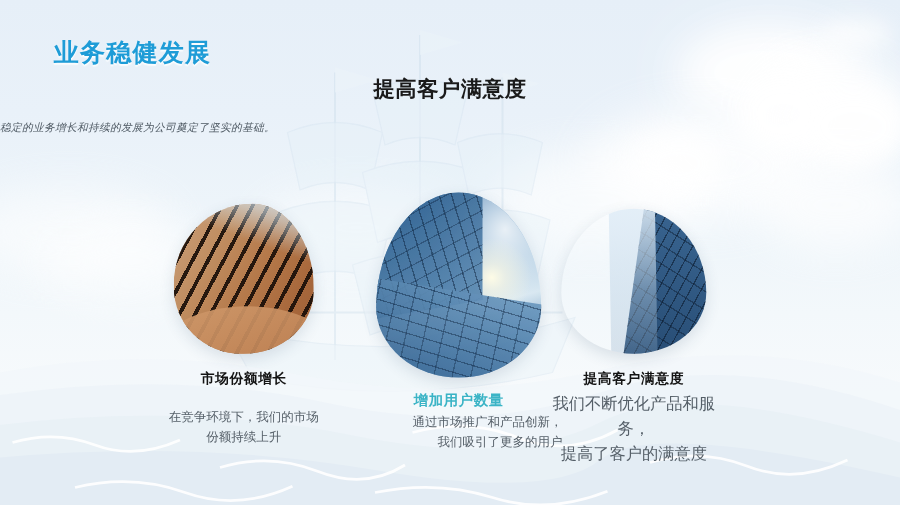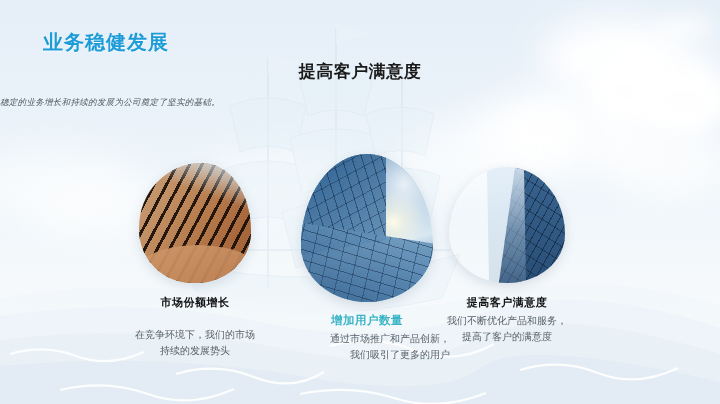--- a/index.html
+++ b/index.html
@@ -62,21 +62,21 @@
   .c1 .card-desc{margin-top:17px;font-size:10px;}
 
   .c2{left:284px;top:154px;width:166px;}
   .c2 .blob{width:132px;height:148px;margin:0 auto;}
   .c2 .card-title{margin-top:11px;font-size:11.5px;color:#3bb4c6;}
   .c2 .card-desc{margin-top:3px;font-size:10px;text-align:right;}
 
   .c3{left:440px;top:167px;width:134px;}
   .c3 .blob{width:116px;height:116px;margin:0 auto;}
   .c3 .card-title{margin-top:12px;font-size:11px;color:#141414;}
-  .c3 .card-desc{margin-top:3px;font-size:10px;}
+  .c3 .card-desc{margin-top:3px;font-size:13px;}
 
   
   .photo{position:absolute;inset:0;}
   .ph-wood{
     background:
       repeating-linear-gradient(118deg,
         rgba(25,14,8,.92) 0px, rgba(25,14,8,.92) 3px,
         rgba(176,112,74,0) 3px, rgba(176,112,74,0) 11px),
       linear-gradient(118deg,#caa07c 0%,#c08d60 30%,#b5794a 55%,#a8683c 78%,#9c5f36 100%);
   }
@@ -203,21 +203,21 @@
   <div class="headline">提高客户满意度</div>
   <div class="subhead">稳定的业务增长和持续的发展为公司奠定了坚实的基础。</div>
 
   <div class="card c1">
     <div class="blob shape-pebble">
       <div class="photo ph-wood"></div>
     </div>
     <div class="card-title" style="color: rgb(20, 20, 20);">市场份额增长</div>
     <div class="card-desc">
       <div>在竞争环境下，我们的市场</div>
-      <div>持续的发展势头</div>
+      <div>份额持续上升</div>
     </div>
   </div>
 
   <div class="card c2">
     <div class="blob shape-rtri">
       <div class="photo ph-sky">
         <div class="grid-a"></div>
         <div class="grid-b"></div>
       </div>
     </div>

